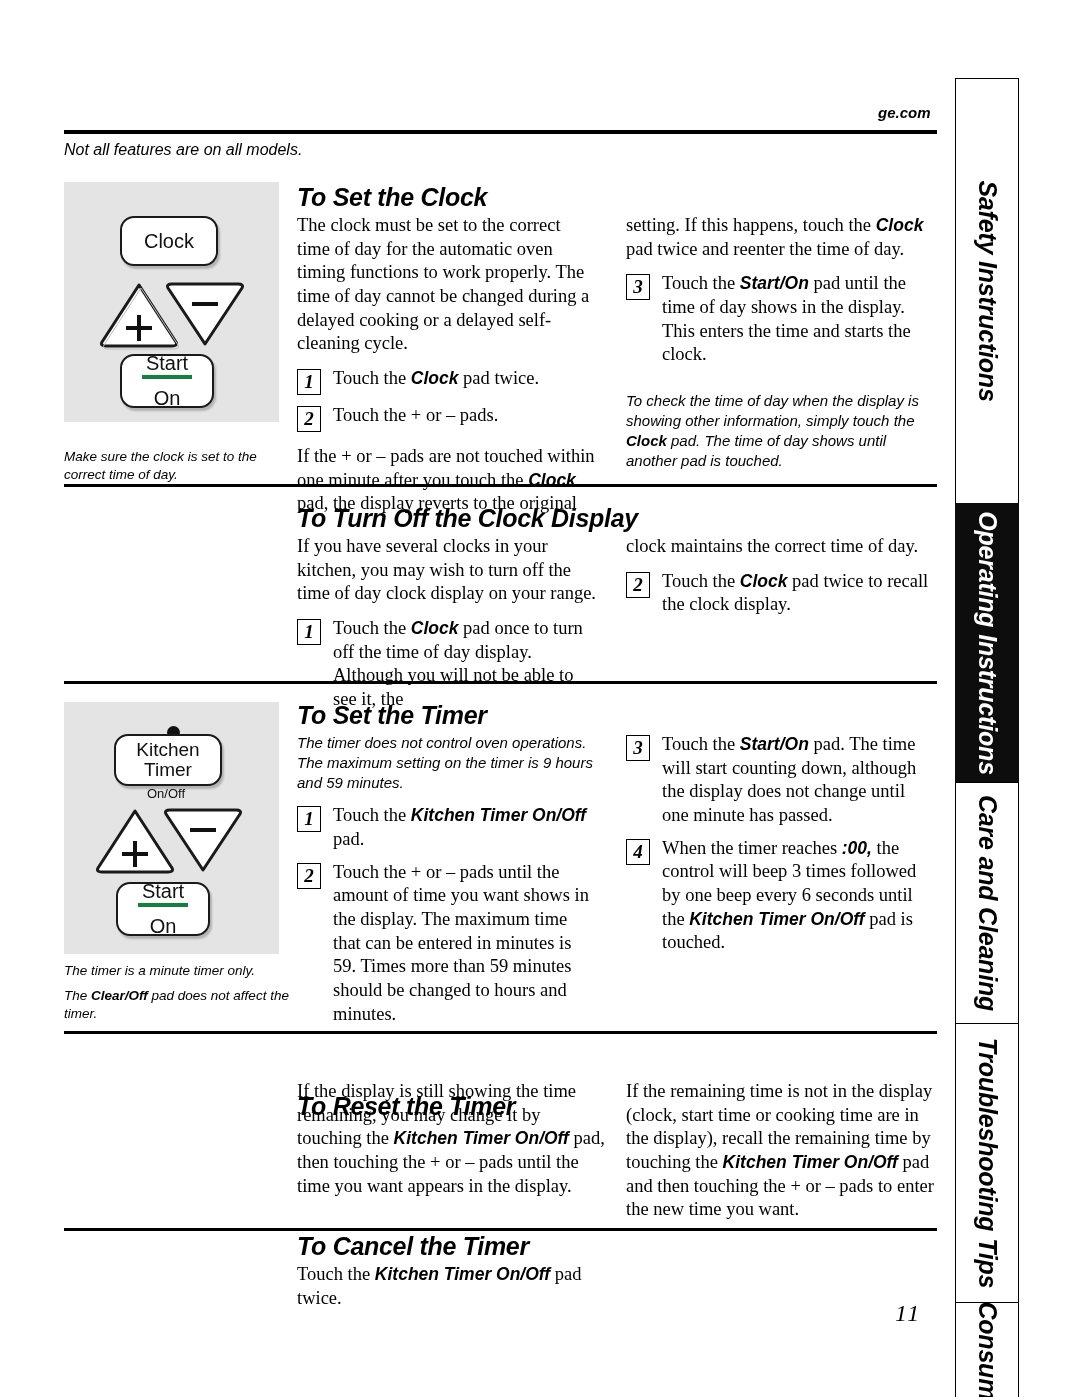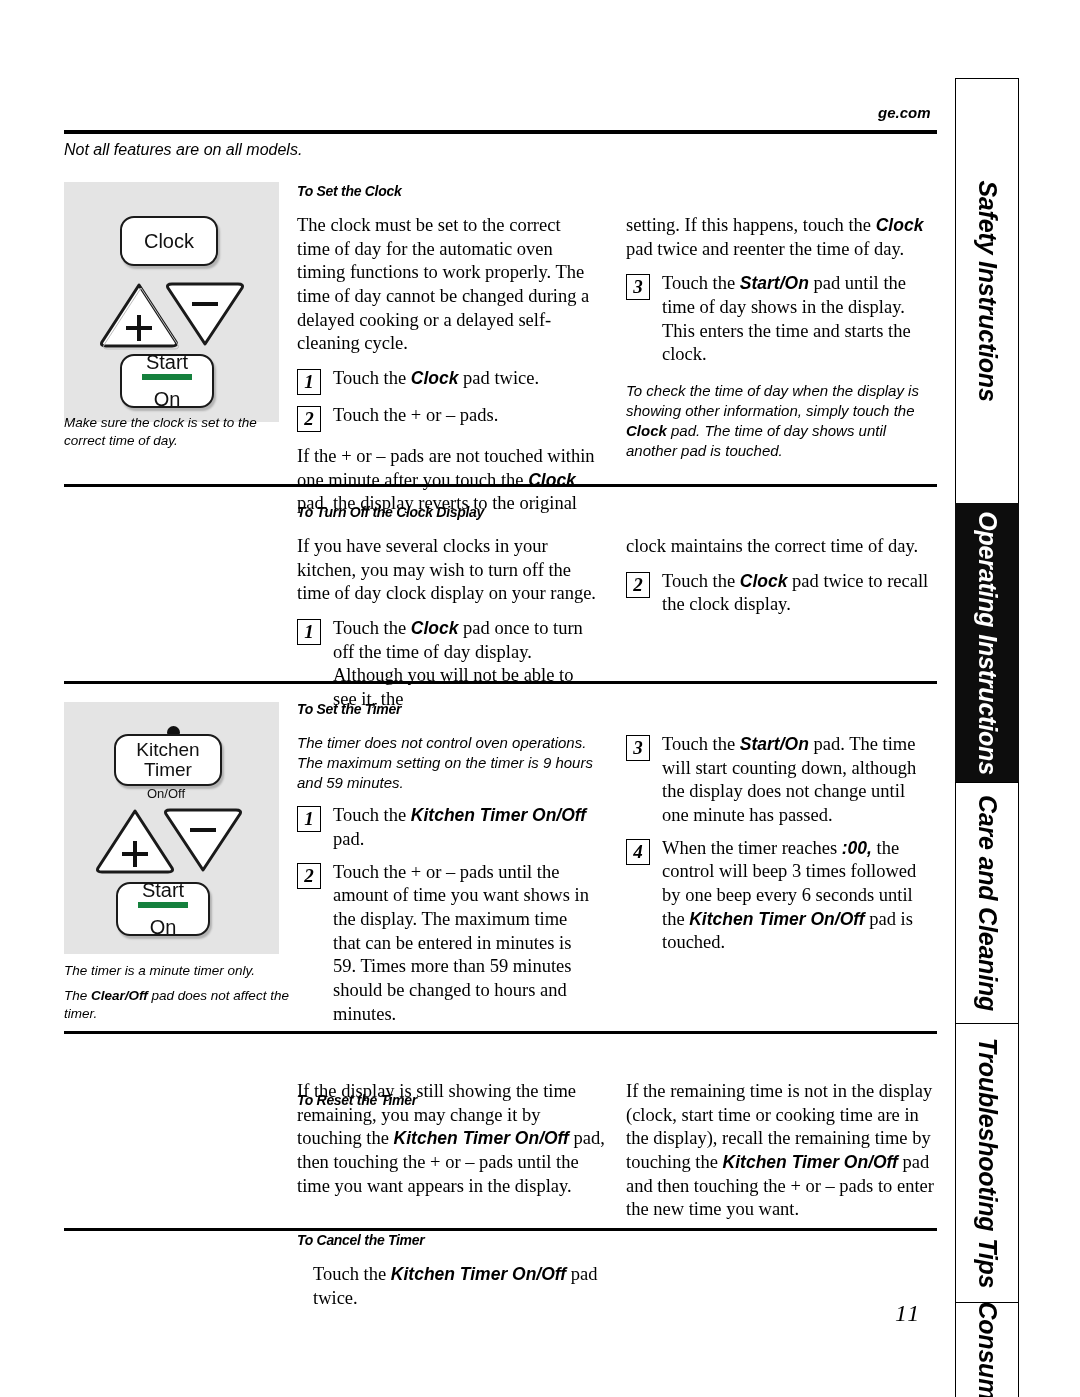--- a/index.html
+++ b/index.html
@@ -133,21 +133,21 @@
     display: flex;
     flex-direction: column;
     align-items: center;
     justify-content: center;
     font-family: "Liberation Sans", sans-serif;
     font-size: 20px;
     color: #111;
     line-height: 1.05;
   }
   .pad-rect .split-top {
-    border-bottom: 6px solid #15803d;
+    border-bottom: 4px solid #15803d;
     padding: 0 4px 1px 4px;
   }
   .pad-rect .split-bot { padding-top: 9px; }
   .tri-wrap { position: absolute; }
   .tri-wrap svg { display: block; overflow: visible; }
 
   .onoff-label {
     position: absolute;
     font-family: "Liberation Sans", sans-serif;
     font-size: 13px;
@@ -169,21 +169,21 @@
     line-height: 1.28;
   }
   .col p { margin: 0 0 11px 0; }
   .col b { font-family: "Liberation Sans", sans-serif; font-weight: bold; font-style: italic; font-size: 17.5px; }
 
   .sec-head {
     position: absolute;
     font-family: "Liberation Sans", sans-serif;
     font-weight: bold;
     font-style: italic;
-    font-size: 14px;
+    font-size: 25px;
     letter-spacing: -0.3px;
   }
 
   .note {
     font-family: "Liberation Sans", sans-serif;
     font-style: italic;
     font-size: 15px;
     line-height: 1.34;
     margin: 0 0 11px 0;
   }
@@ -273,21 +273,21 @@
         <line x1="28" y1="26" x2="54" y2="26" stroke="#111" stroke-width="4"></line>
       </svg>
     </div>
 
     <div class="pad-rect" style="left:56px; top:172px; width:90px; height:50px;">
       <span class="split-top">Start</span>
       <span class="split-bot">On</span>
     </div>
   </div>
 
-  <div class="caption" style="top:414px;">
+  <div class="caption" style="top:448px;">
     <p>Make sure the clock is set to the correct time of day.</p>
   </div>
 
   <div class="sec-head" style="left:297px; top:183px;">To Set the Clock</div>
 
   <div class="col" style="left:297px; top:214px; width:300px;">
     <p>The clock must be set to the correct time of day for the automatic oven timing functions to work properly. The time of day cannot be changed during a delayed cooking or a delayed self-cleaning cycle.</p>
 
     <div class="step">
       <div class="step-num">1</div>
@@ -303,21 +303,21 @@
   </div>
 
   <div class="col" style="left:626px; top:214px; width:310px;">
     <p><span>setting. If this happens, touch the </span><b>Clock</b><span> pad twice and reenter the time of day.</span></p>
 
     <div class="step">
       <div class="step-num">3</div>
       <div class="step-body"><span>Touch the </span><b>Start/On</b><span> pad until the time of day shows in the display. This enters the time and starts the clock.</span></div>
     </div>
 
-    <p class="note" style="margin-top:14px;"><span>To check the time of day when the display is showing other information, simply touch the </span><b>Clock</b><span> pad. The time of day shows until another pad is touched.</span></p>
+    <p class="note" style="margin-top:24px;"><span>To check the time of day when the display is showing other information, simply touch the </span><b>Clock</b><span> pad. The time of day shows until another pad is touched.</span></p>
   </div>
 
   <div class="divider" style="top:484px;"></div>
 
   <div class="sec-head" style="left:297px; top:504px;">To Turn Off the Clock Display</div>
 
   <div class="col" style="left:297px; top:535px; width:300px;">
     <p>If you have several clocks in your kitchen, you may wish to turn off the time of day clock display on your range.</p>
     <div class="step">
       <div class="step-num">1</div>
@@ -409,19 +409,19 @@
   </div>
 
   <div class="col" style="left:297px; top:1080px; width:310px;">
     <p><span>If the display is still showing the time remaining, you may change it by touching the </span><b>Kitchen Timer On/Off</b><span> pad, then touching the + or – pads until the time you want appears in the display.</span></p>
   </div>
 
   <div class="divider" style="top:1228px;"></div>
 
   <div class="sec-head" style="left:297px; top:1232px;">To Cancel the Timer</div>
 
-  <div class="col" style="left:297px; top:1263px; width:310px;margin-left:16px;">
+  <div class="col" style="left:297px; top:1263px; width:310px;">
     <p><span>Touch the </span><b>Kitchen Timer On/Off</b><span> pad twice.</span></p>
   </div>
 
   <div class="page-num">11</div>
 
 </div>
 
 </body></html>

